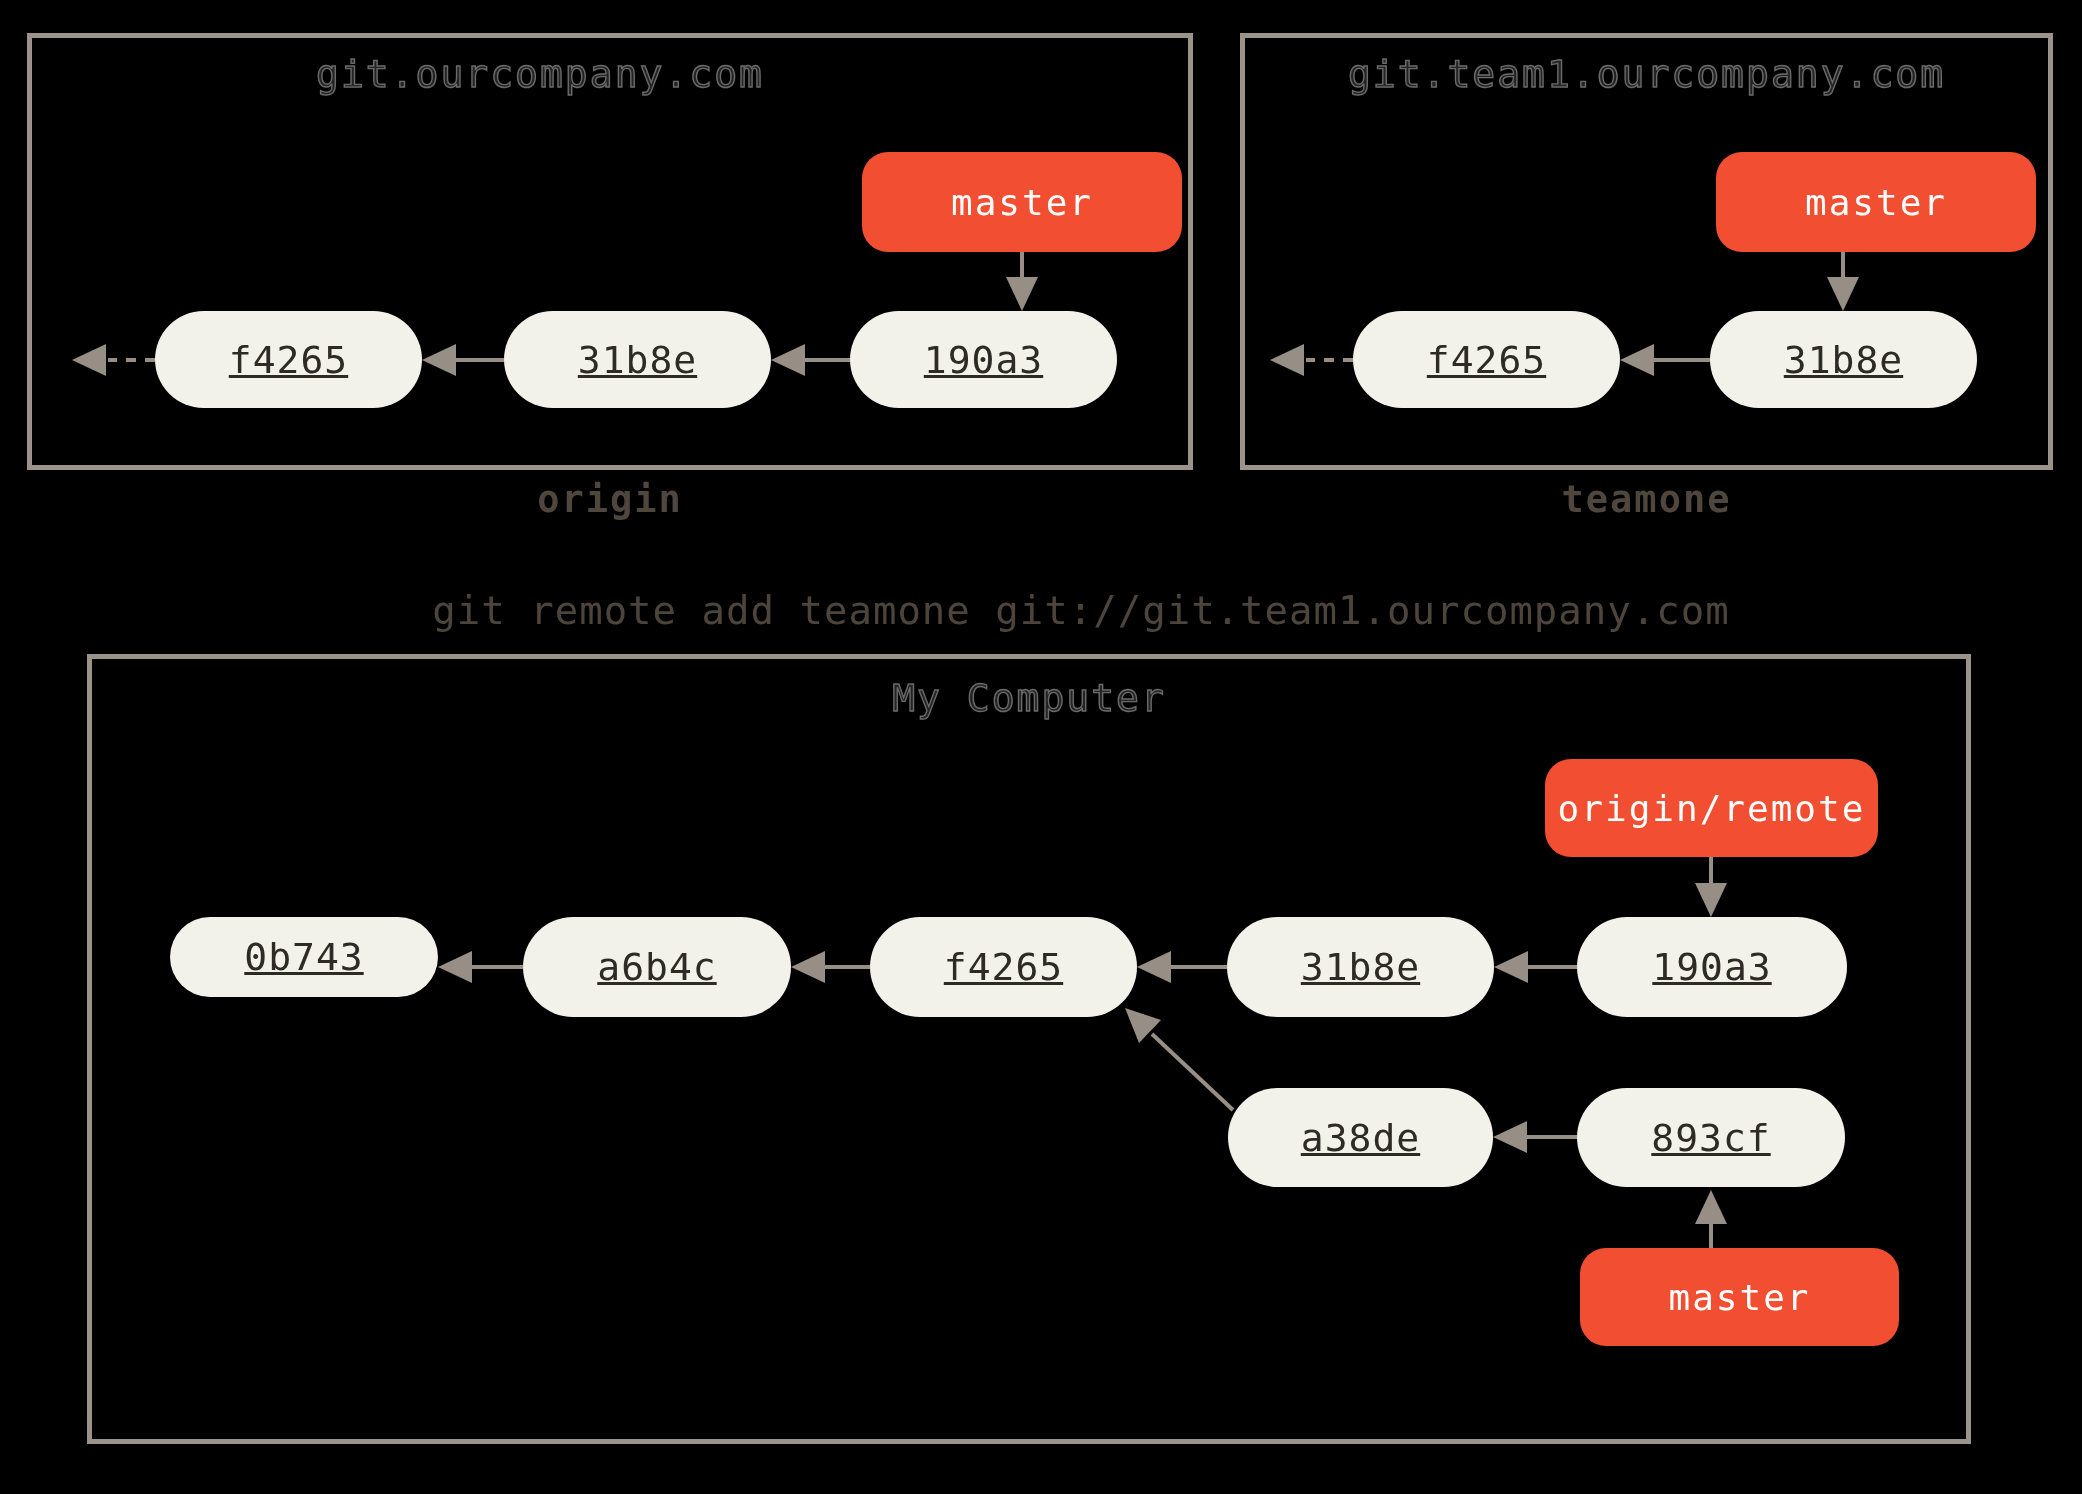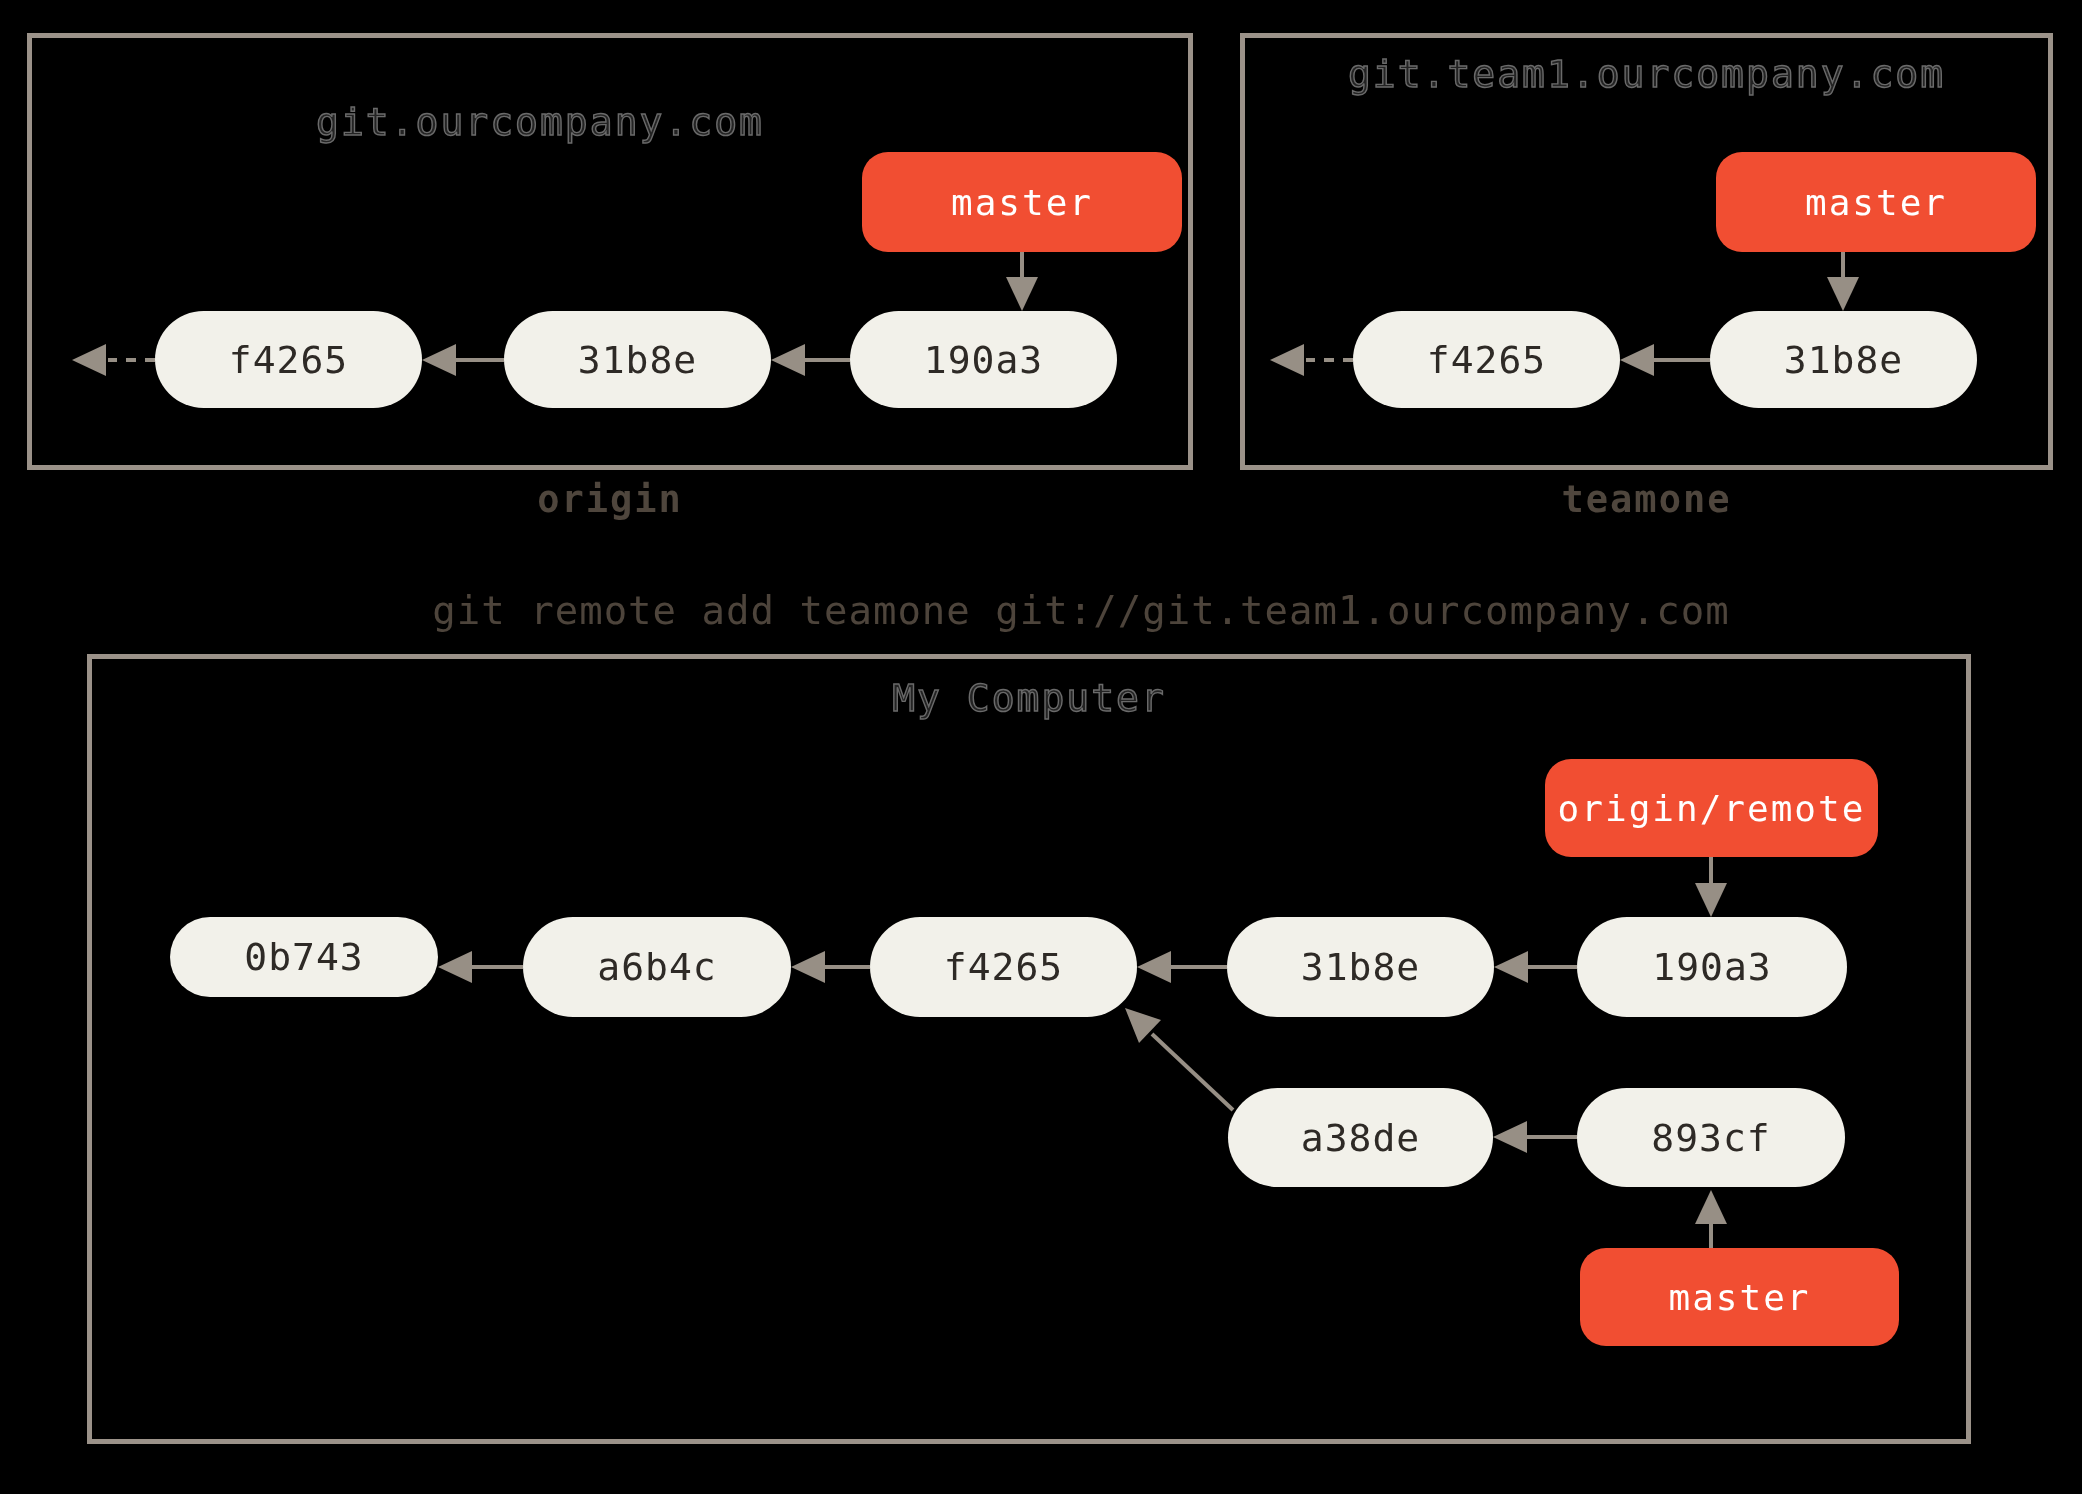--- a/index.html
+++ b/index.html
@@ -25,20 +25,21 @@
     -webkit-text-stroke: 1.4px #6a6a6a;
   }
   .pill {
     position: absolute;
     background: #f2f1ea;
     border-radius: 50px;
     display: flex; align-items: center; justify-content: center;
     font-size: 38px;
     color: #2e2a26;
     letter-spacing: 1px;
+    text-decoration: underline;
   }
   .branch {
     position: absolute;
     background: #f14e32;
     display: flex; align-items: center; justify-content: center;
     font-size: 36px;
     color: #ffffff;
     letter-spacing: 2px;
     border-radius: 26px;
   }
@@ -139,21 +140,21 @@
       <polygon class="hd" points="1125,1008 1161,1020 1139,1043"></polygon>
     </g>
 
     <g>
       <line class="ln" x1="1711" y1="1248" x2="1711" y2="1220"></line>
       <polygon class="hd" points="1711,1190 1695,1224 1727,1224"></polygon>
     </g>
   </svg>
 
   <div class="rbox" style="left:27px; top:33px; width:1166px; height:437px;"></div>
-  <div class="box-title" style="left:27px; top:52px; width:1026px;margin-top:48px;">git.ourcompany.com</div>
+  <div class="box-title" style="left:27px; top:52px; width:1026px;">git.ourcompany.com</div>
 
   <div class="branch" style="left:862px; top:152px; width:320px; height:100px;">
     <span>master</span>
   </div>
 
   <div class="pill" style="left:155px; top:311px; width:267px; height:97px;">
     <span>f4265</span>
   </div>
   <div class="pill" style="left:504px; top:311px; width:267px; height:97px;">
     <span>31b8e</span>

